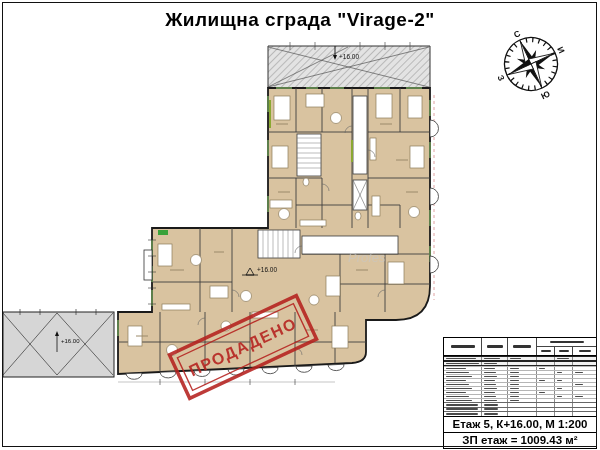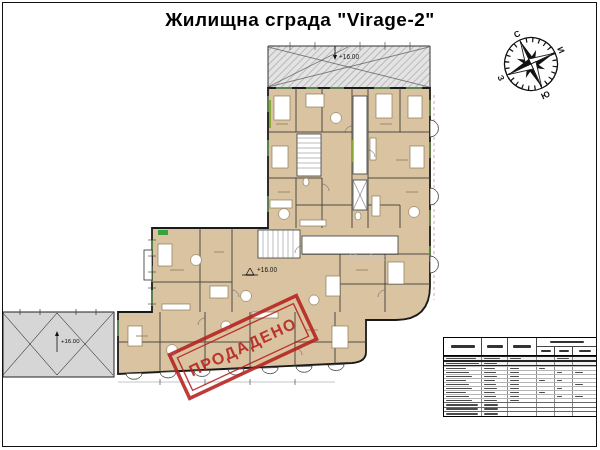--- a/index.html
+++ b/index.html
@@ -538,16 +538,18 @@
             <div>
               <div class="bar" style="width: 14px;"></div>
             </div>
             <div></div>
             <div></div>
             <div></div>
             <div></div>
           </div>
         </div>
     </div>
+    <div class="foot">Етаж 5, К+16.00, М 1:200</div>
+    <div class="foot">ЗП етаж = 1009.43 м²</div>
   </div>
 
   <div class="frame"></div>
 </div>
 
 </body></html>

